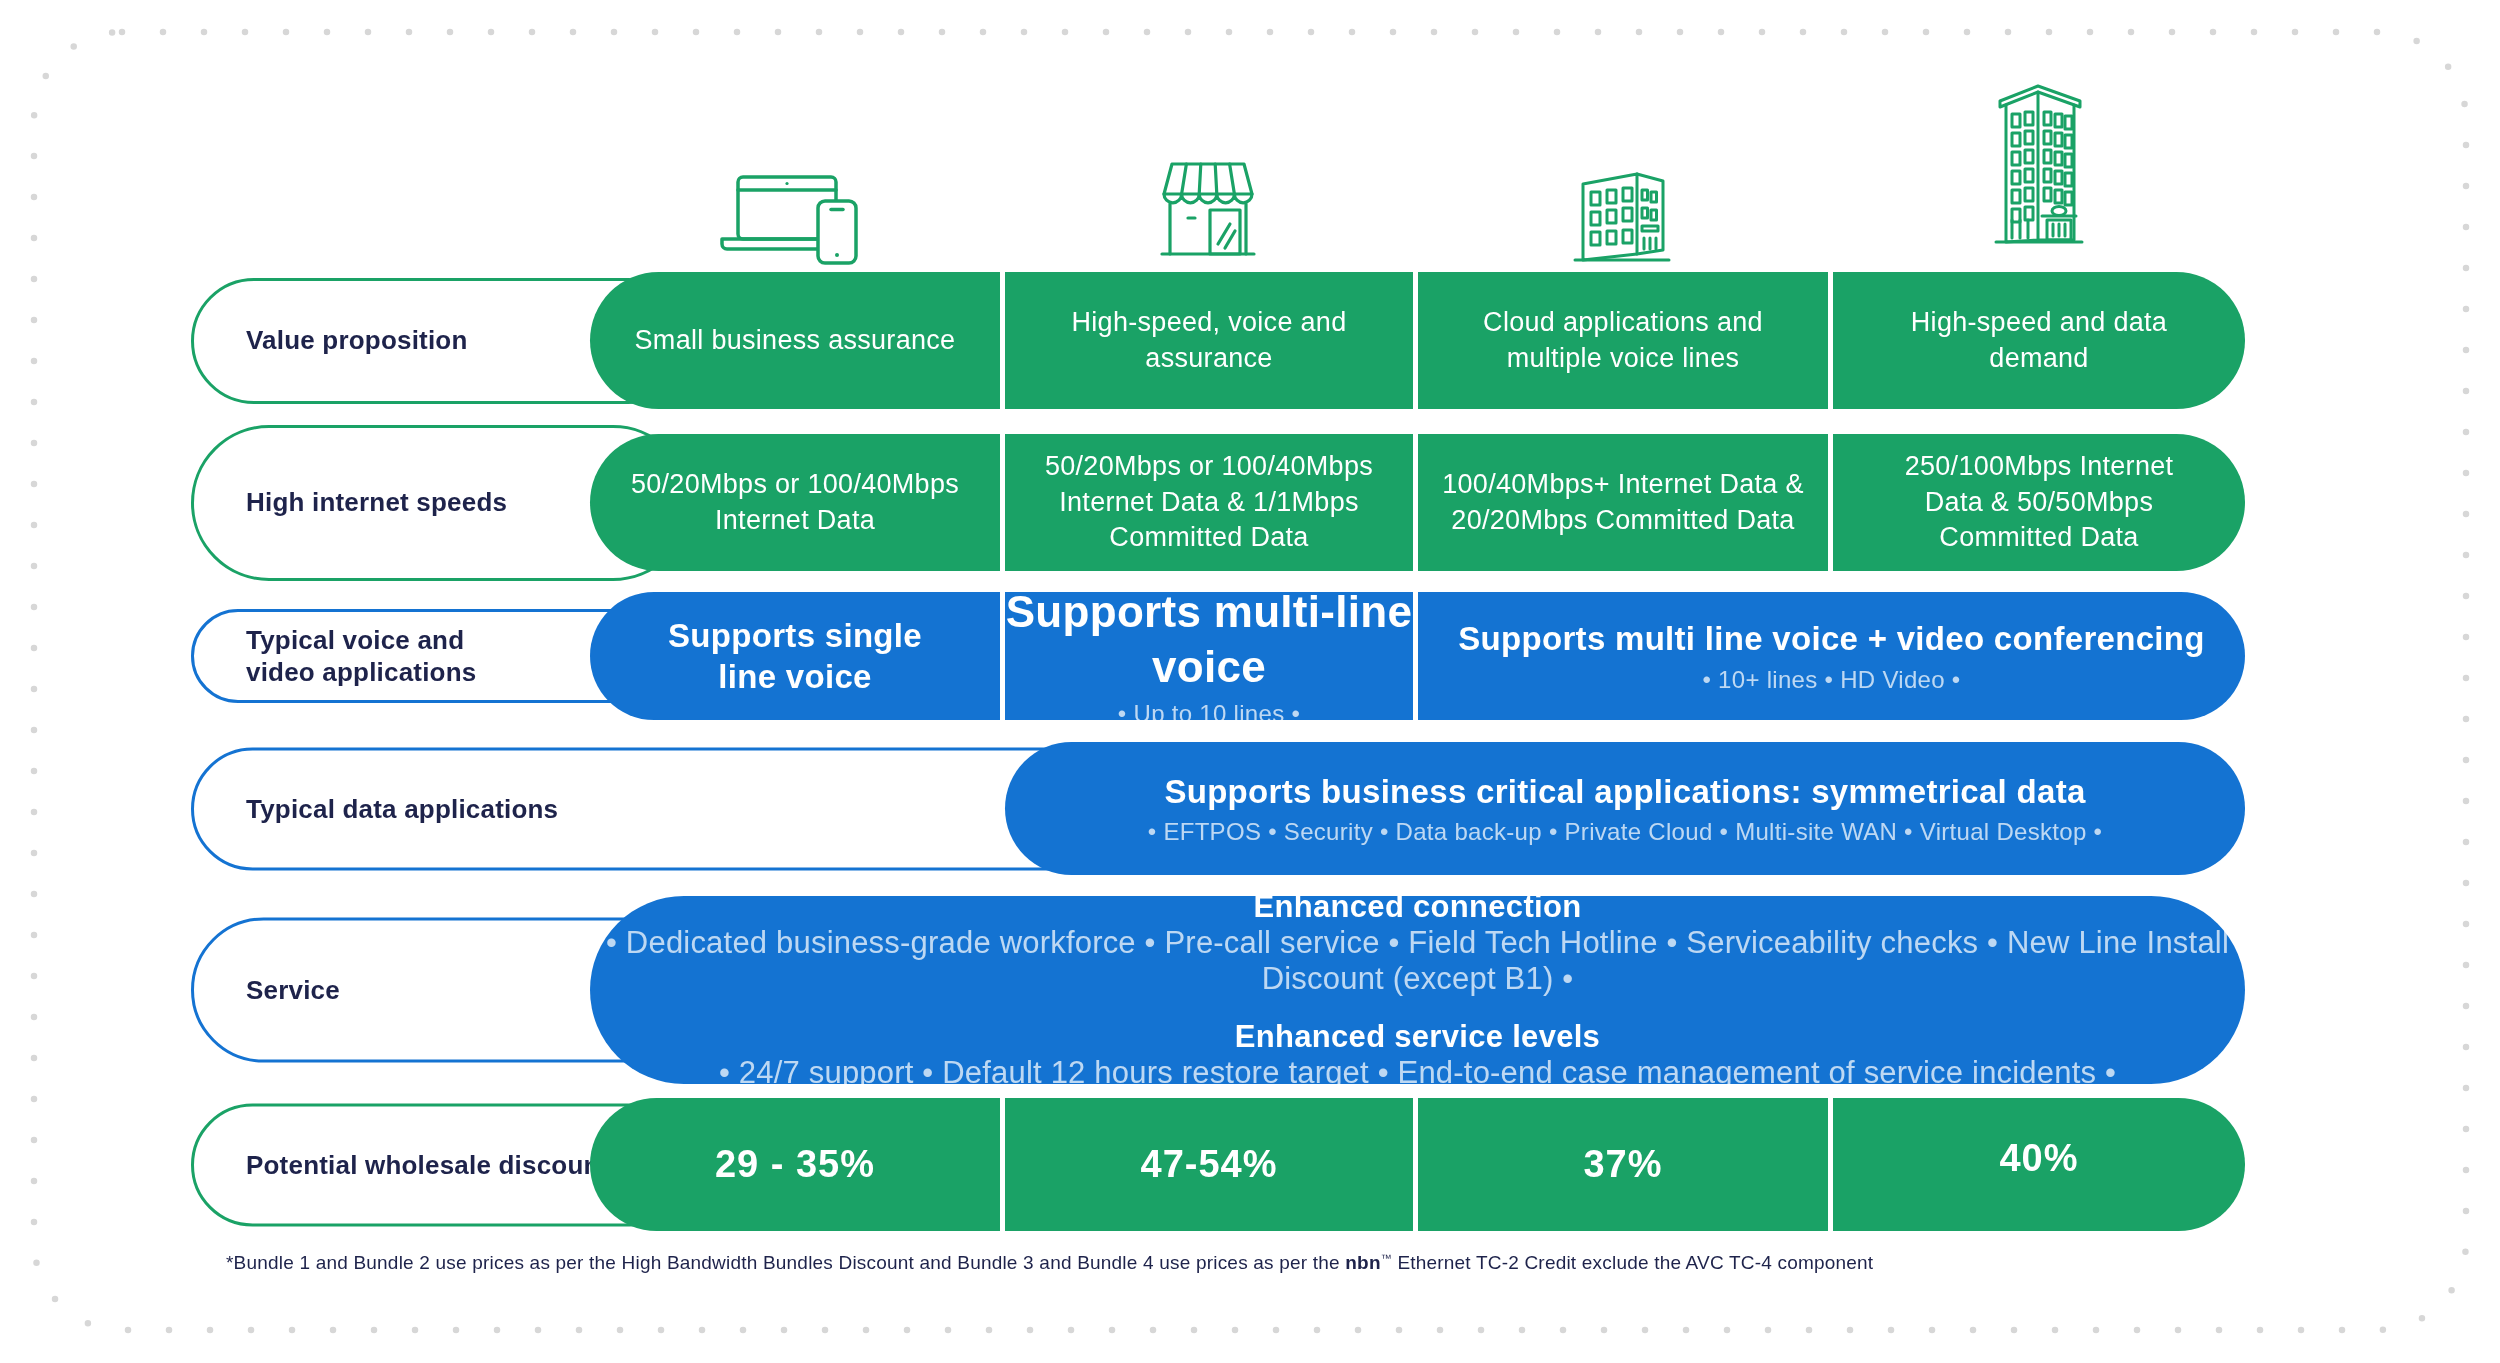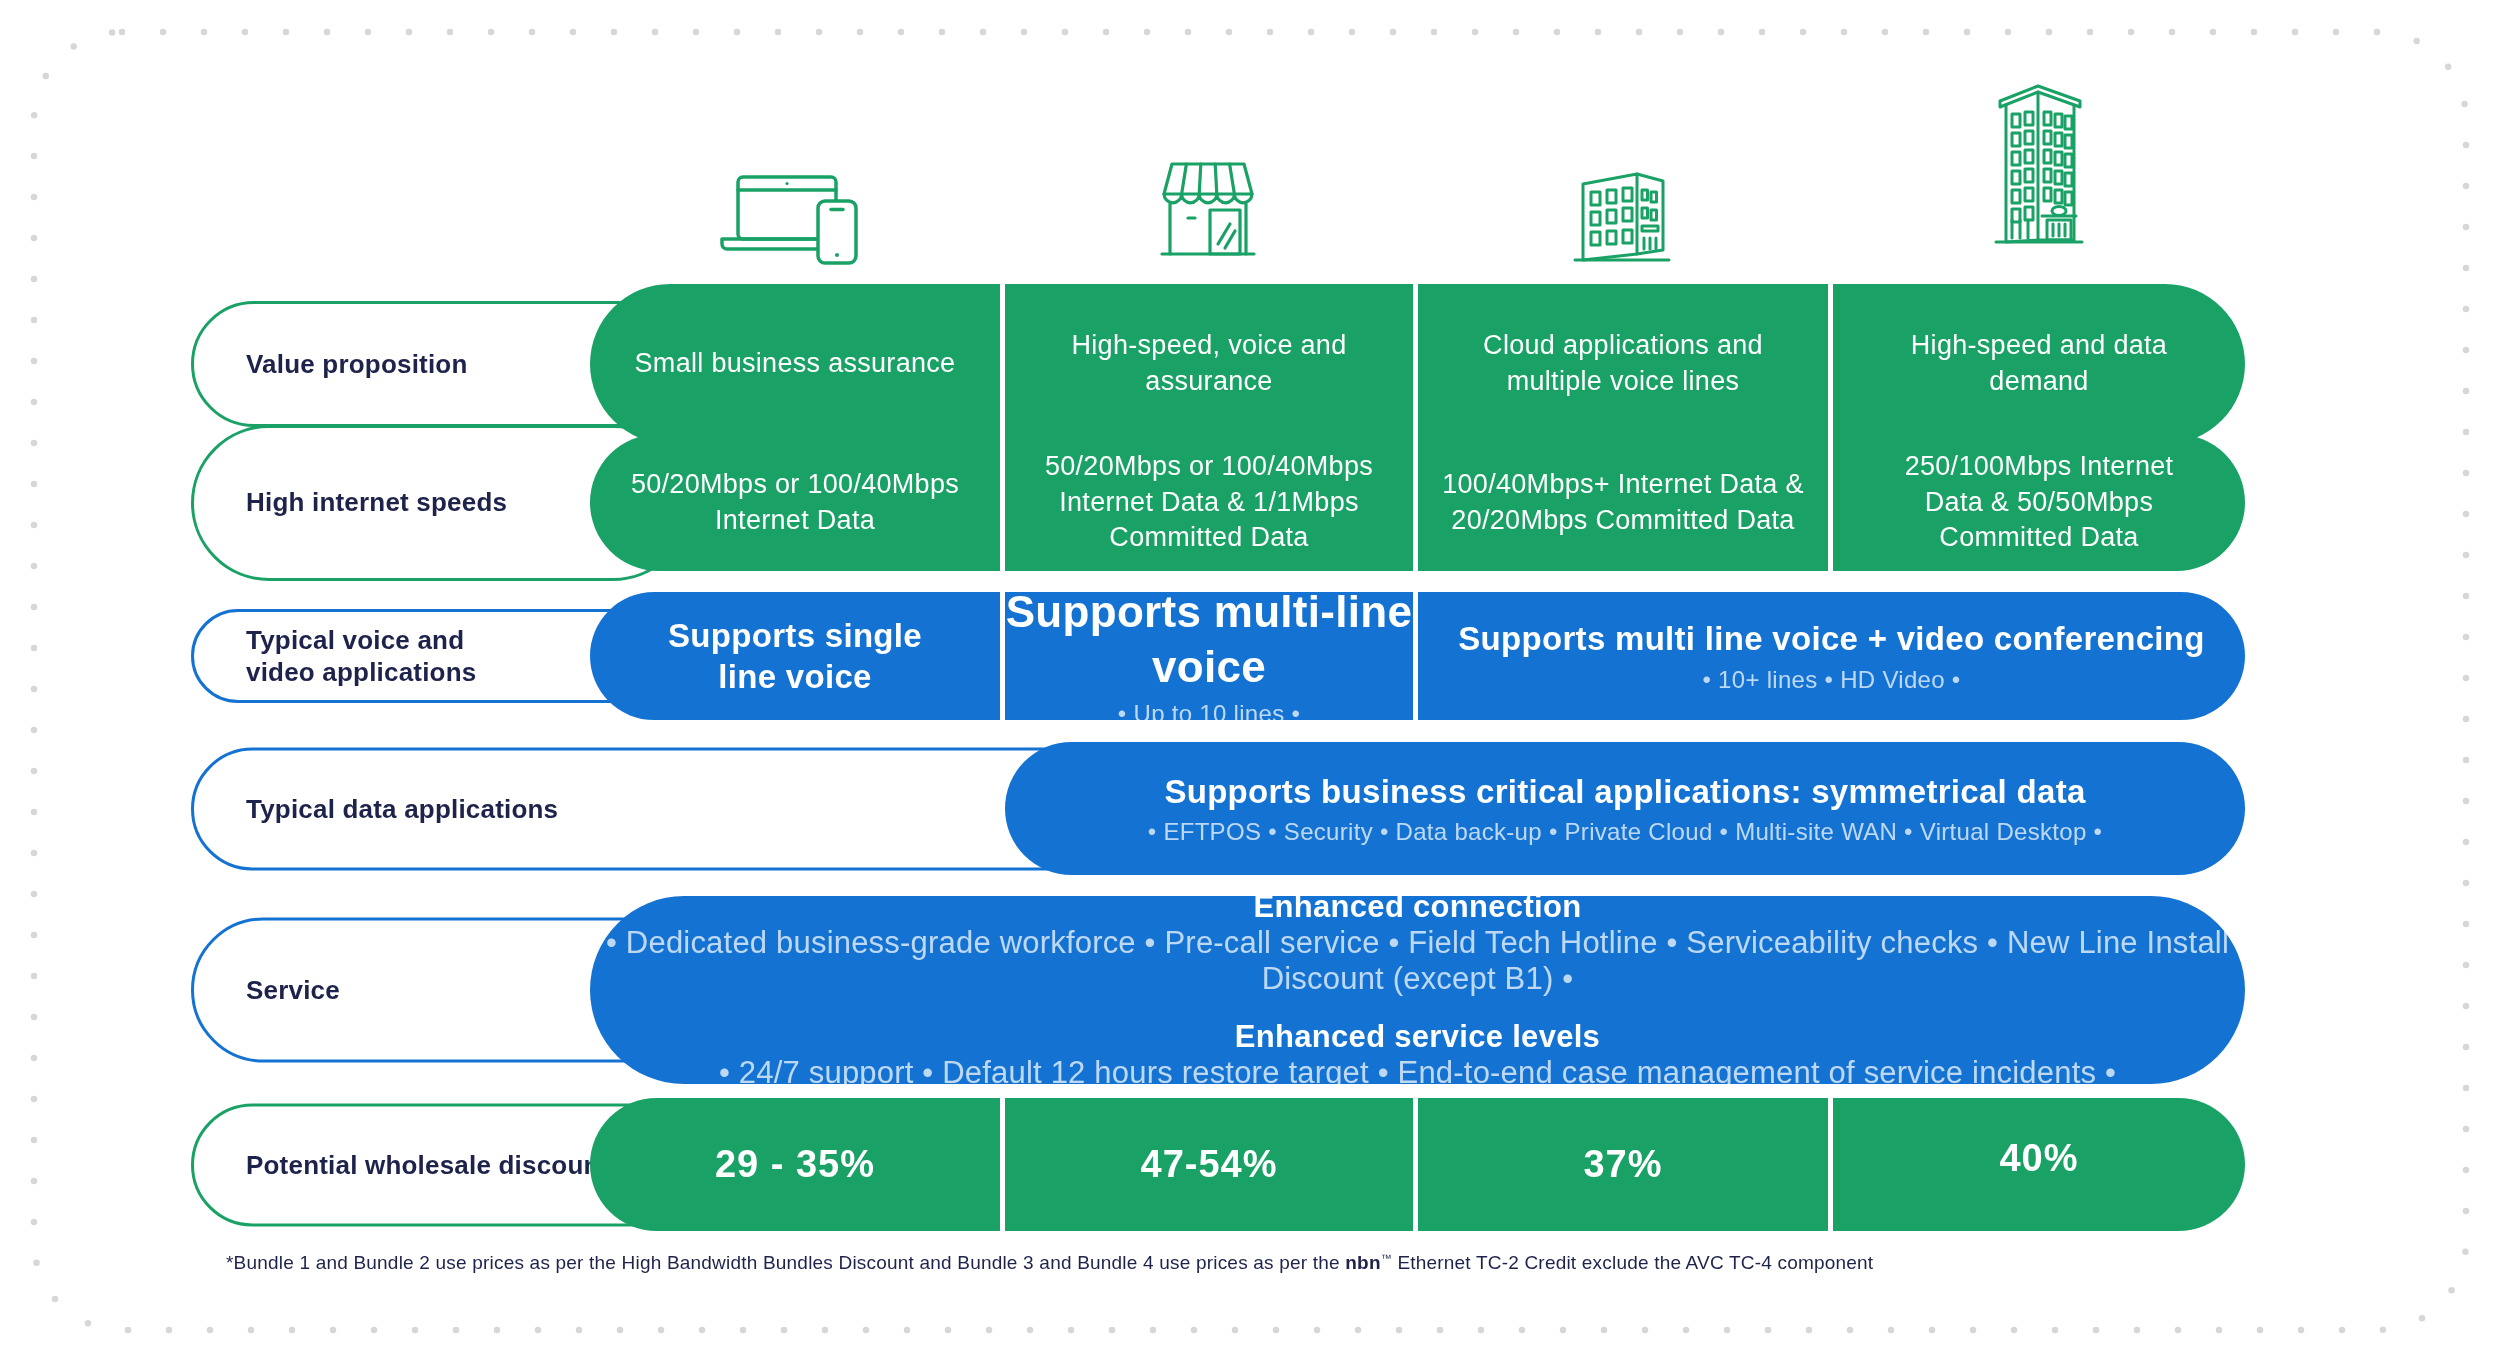--- a/index.html
+++ b/index.html
@@ -130,21 +130,21 @@
       <line x1="85" y1="154" x2="85" y2="166"></line>
         <line x1="91" y1="154" x2="91" y2="166"></line>
         <line x1="97" y1="154" x2="97" y2="166"></line>
       <line x1="44" y1="150" x2="44" y2="168"></line>
         <line x1="52" y1="150" x2="52" y2="168"></line>
         <line x1="60" y1="150" x2="60" y2="168"></line>
       <line x1="28" y1="172" x2="114" y2="172"></line>
     </svg>
   </div>
 
-  <div class="row" style="top:284px;height:160px">
+  <div class="row" style="top:272px;height:137px">
     <div class="label-pill" style="width:500px;height:126px">
       <span>Value proposition</span>
     </div>
     <div class="cell green capL" style="left:399px;width:410px">
       <div class="cell-text" style="max-width:330px">Small business assurance</div>
     </div>
     <div class="cell green" style="left:814px;width:408px">
       <div class="cell-text" style="max-width:300px">High-speed, voice and assurance</div>
     </div>
     <div class="cell green" style="left:1227px;width:410px">

